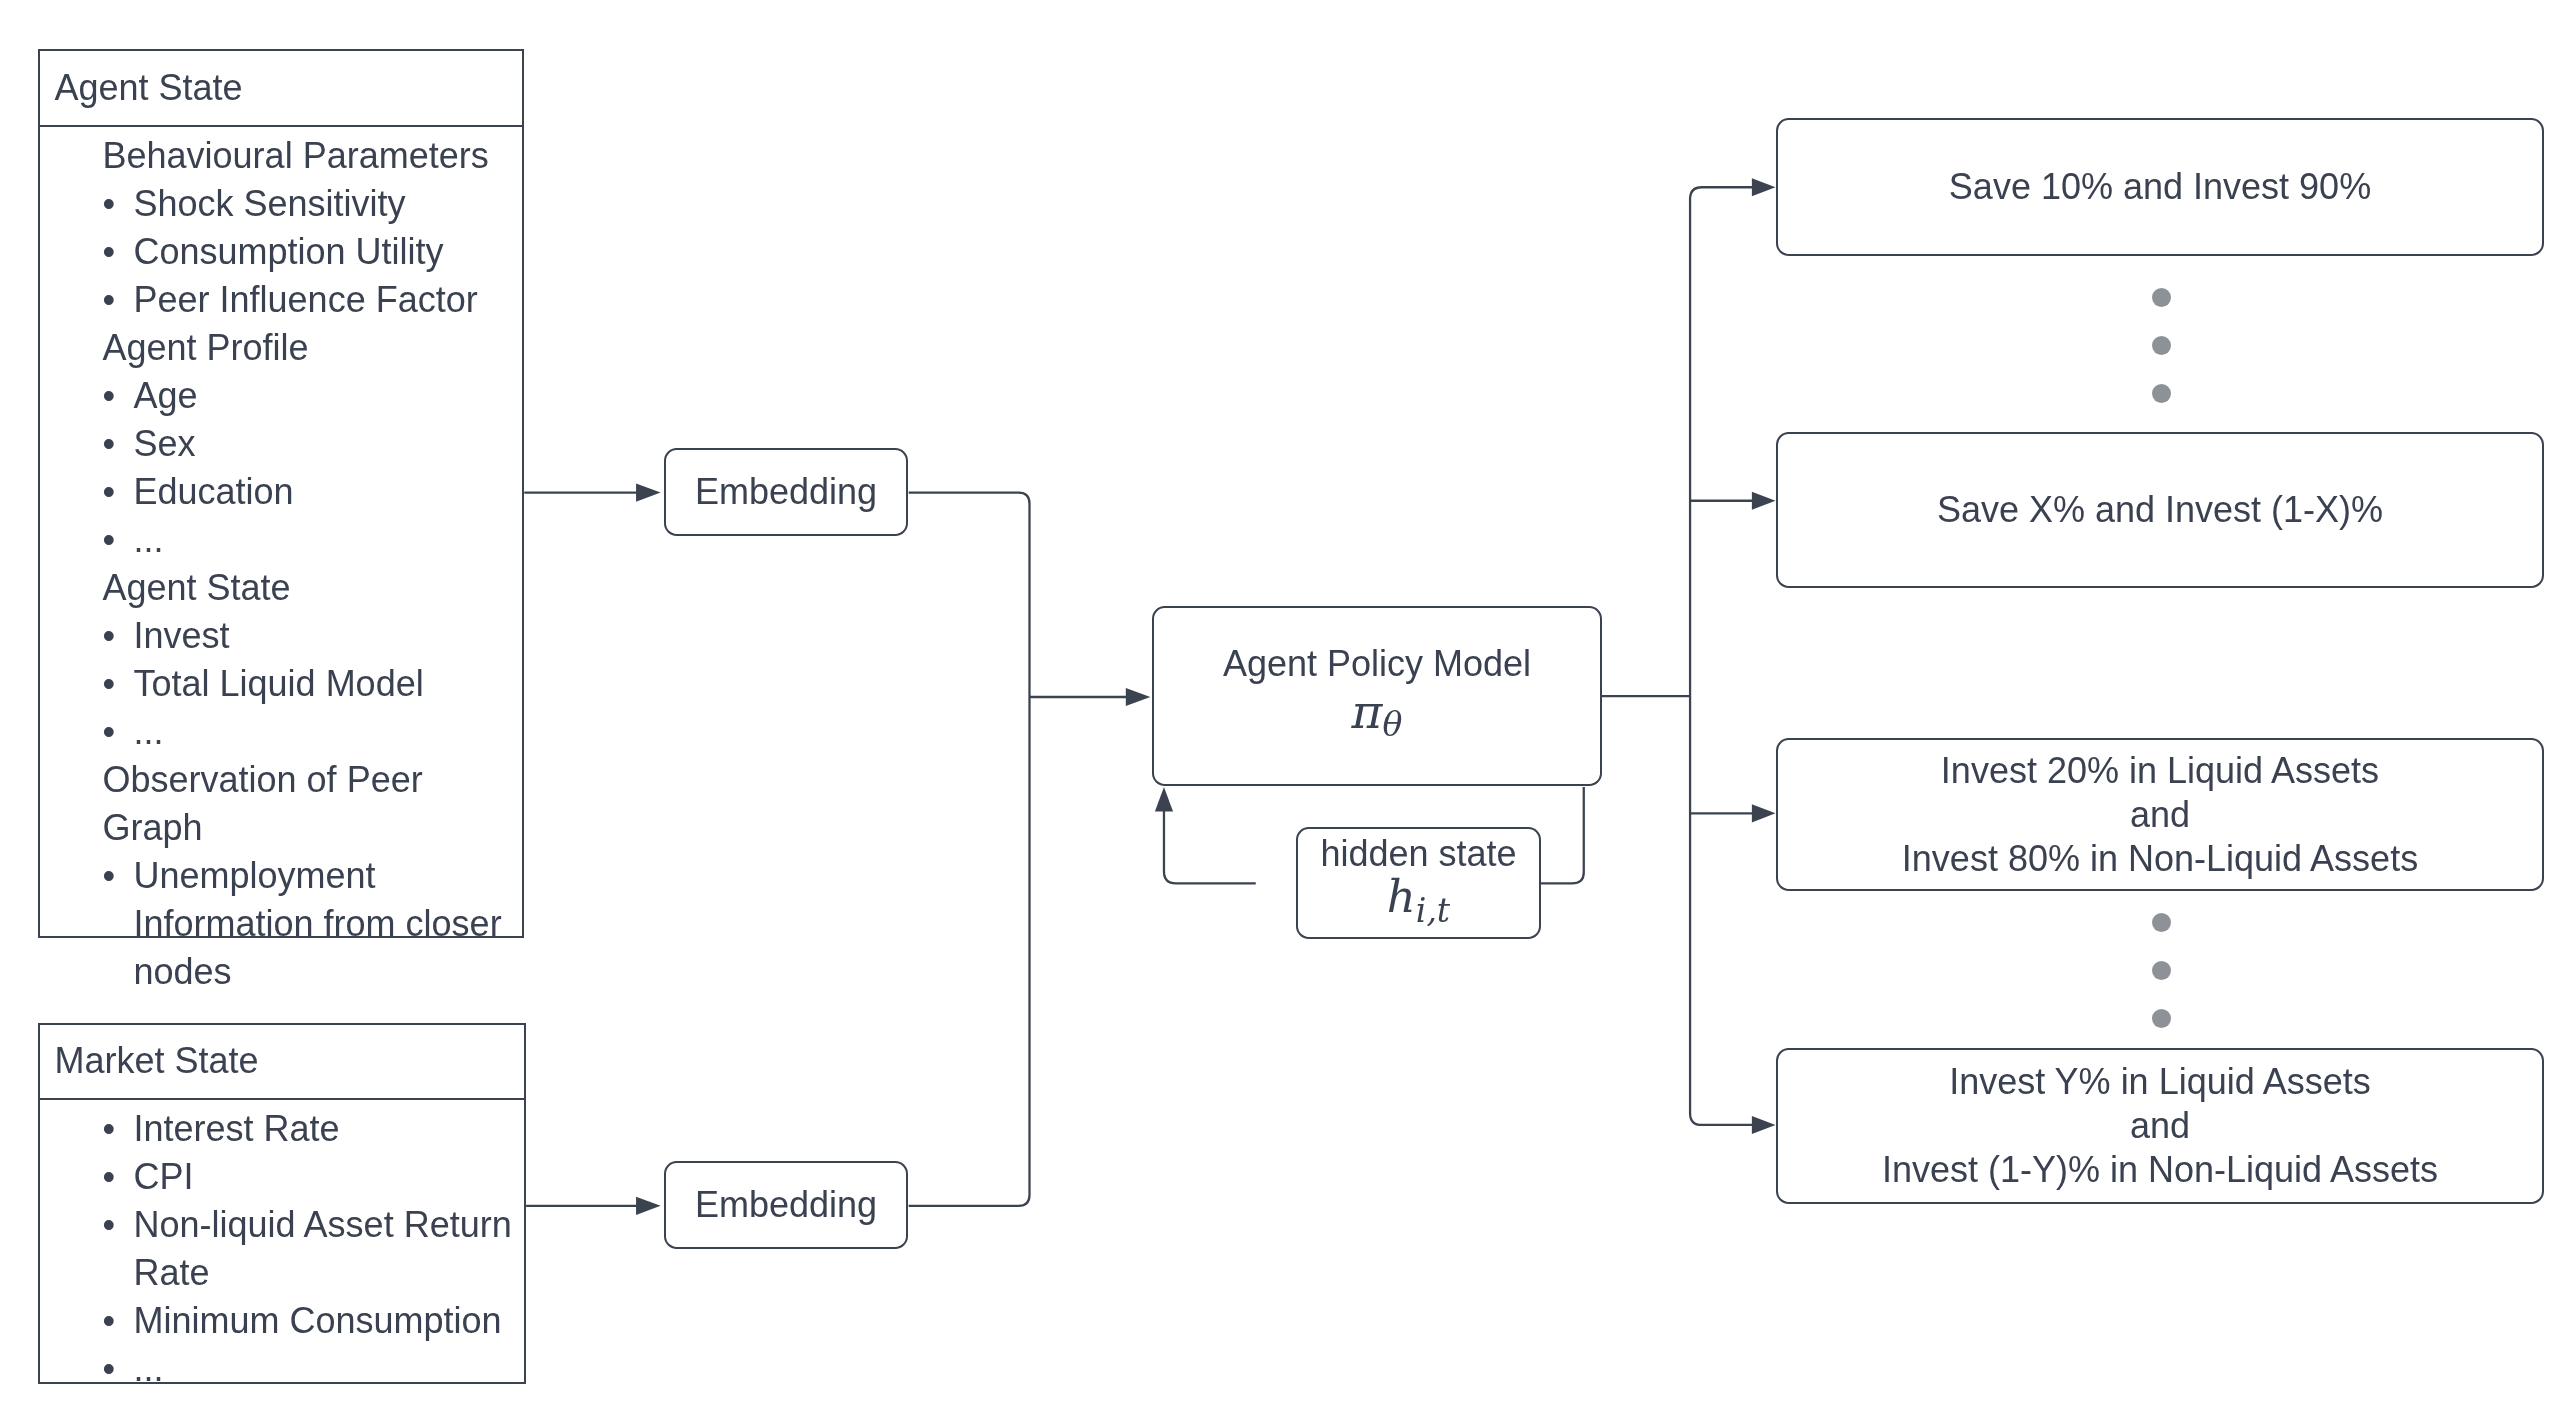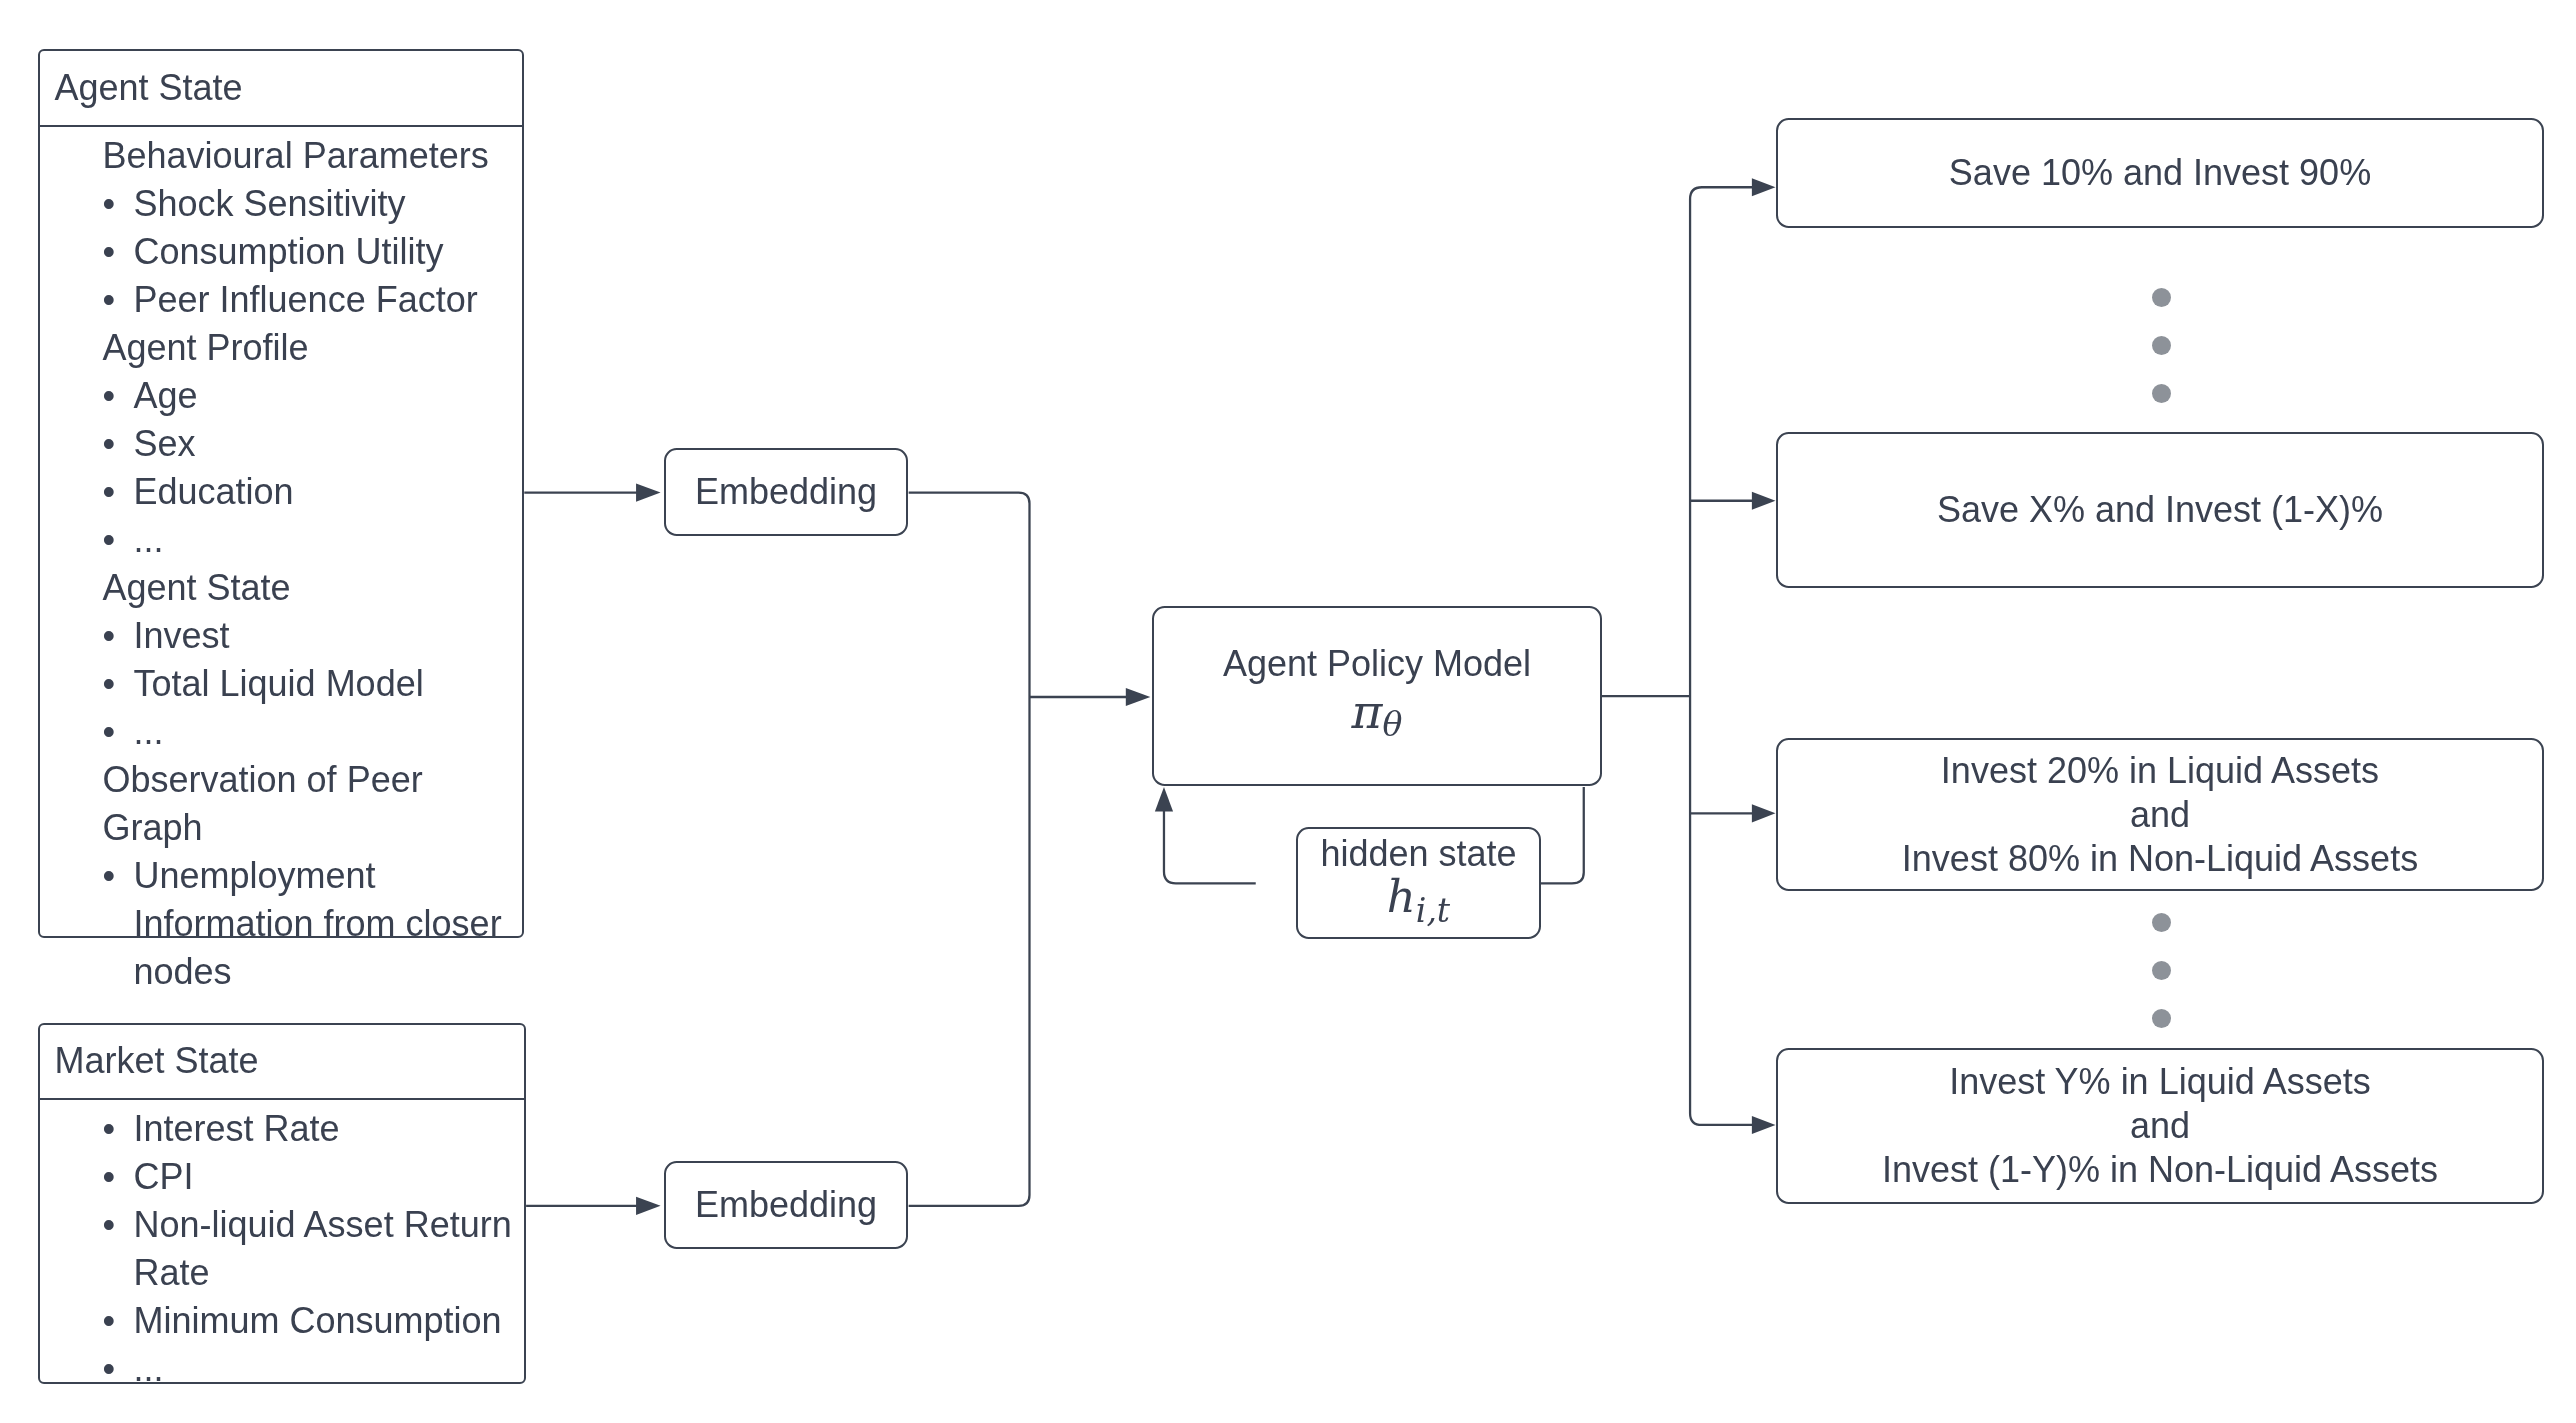--- a/index.html
+++ b/index.html
@@ -2,21 +2,21 @@
 <html style="font-size:14.5px"><head>
 <meta charset="utf-8">
 <style>
   html,body{margin:0;padding:0;background:#ffffff;}
   .canvas{
     position:relative;width:2576px;height:1424px;background:#ffffff;overflow:hidden;
     font-family:"Liberation Sans",sans-serif;color:#3A4150;
   }
   .wires{position:absolute;left:0;top:0;width:2576px;height:1424px;}
   .box{position:absolute;box-sizing:border-box;border:2.3px solid #3B4351;background:#ffffff;}
-  .sharp{border-radius:6px;}
+  .sharp{border-radius:0;}
   .round{border-radius:12.7px;}
   .hdr{
     box-sizing:border-box;height:76px;line-height:74px;padding-left:14.5px;
     border-bottom:2.3px solid #3B4351;font-size:36px;white-space:nowrap;overflow:hidden;
   }
   .hdr.mkt{height:75px;line-height:72px;}
   .list{padding:4.5px 11px 0 14.5px;font-size:36px;margin-left:48px;}
   .list .line{line-height:48px;white-space:pre-line;}
   .list .line.bullet{display:flex;}
   .list .line .dot{width:31px;flex:0 0 31px;}
@@ -115,21 +115,21 @@
   <div class="box round centerlbl policy" style="left:1152px;top:606px;width:450px;height:180px;">
     <span>Agent Policy Model</span>
     <span class="math pi"><span>π</span><sub>θ</sub></span>
   </div>
 
   <div class="box round centerlbl hid" style="left:1256px;top:827px;width:245px;height:112px;">
     <span>hidden state</span>
     <span class="math hsym"><span>h</span><sub>i,t</sub></span>
   </div>
 
-  <div class="box round centerlbl" style="left:1776px;top:118px;width:768px;height:110px;">
+  <div class="box round centerlbl" style="left:1776px;top:118px;width:768px;height:138px;">
     <span>Save 10% and Invest 90%</span>
   </div>
   <div class="box round centerlbl" style="left:1776px;top:432px;width:768px;height:156px;">
     <span>Save X% and Invest (1-X)%</span>
   </div>
   <div class="box round centerlbl" style="left:1776px;top:738px;width:768px;height:153px;">
     <span>Invest 20% in Liquid Assets
 and
 Invest 80% in Non-Liquid Assets</span>
   </div>

